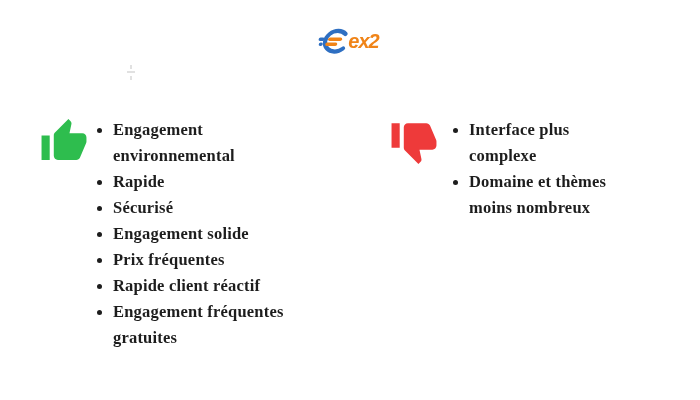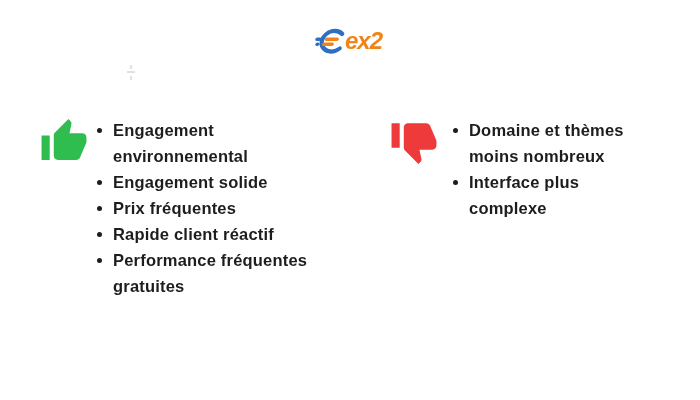--- a/index.html
+++ b/index.html
@@ -17,21 +17,21 @@
     position: absolute;
     top: 27px;
     left: 50%;
     transform: translateX(-50%);
     display: flex;
     align-items: center;
     gap: 1px;
   }
   .logo-e { transform: skewX(-10deg); }
   .logo-text {
-    font-size: 24px;
+    font-size: 20px;
     font-weight: bold;
     font-style: italic;
     letter-spacing: -1px;
     line-height: 1;
     padding-right: 4px;
   }
 
   
   .faint-mark {
     position: absolute;
@@ -49,20 +49,21 @@
   .faint-mark i:nth-child(1) { left: 4px; top: 1px;  width: 2px; height: 4px; }
   .faint-mark i:nth-child(2) { left: 1px; top: 7px;  width: 8px; height: 2px; }
   .faint-mark i:nth-child(3) { left: 4px; top: 12px; width: 2px; height: 4px; }
 
   
   .col {
     position: absolute;
     top: 117px;
     display: flex;
     align-items: flex-start;
+    font-family: Liberation Serif, serif;
   }
   .col-pros { left: 38px; }
   .col-cons { left: 388px; }
 
   .thumb { flex: 0 0 auto; }
   .col-pros .thumb { margin-right: 6px; }
   .col-cons .thumb { margin-right: 12px; }
 
   ul.points {
     list-style: none;
@@ -107,28 +108,30 @@
     <i></i>
     <i></i>
   </div>
 
 <section class="col col-pros">
   <svg class="thumb" width="52" height="49" viewBox="0 0 24 24" aria-hidden="true">
     <path d="M1 21h4V9H1v12zM23 10c0-1.1-.9-2-2-2h-6.31l.95-4.57.03-.32c0-.41-.17-.79-.44-1.06L14.17 1 7.59 7.59C7.22 7.95 7 8.45 7 9v10c0 1.1.9 2 2 2h9c.83 0 1.54-.5 1.84-1.22l3.02-7.05c.09-.23.14-.47.14-.73v-2z" fill="#2ebd4e"></path>
   </svg>
   <ul class="points">
     <li>Engagement environnemental</li>
+    <li>Rapide</li>
+    <li>Sécurisé</li>
     <li>Engagement solide</li>
     <li>Prix fréquentes</li>
     <li>Rapide client réactif</li>
-    <li>Performance fréquentes gratuites</li>
+    <li>Engagement fréquentes gratuites</li>
   </ul>
 </section>
 
 <section class="col col-cons">
   <svg class="thumb" width="52" height="49" viewBox="0 0 24 24" aria-hidden="true" style="transform: scaleY(-1);">
     <path d="M1 21h4V9H1v12zM23 10c0-1.1-.9-2-2-2h-6.31l.95-4.57.03-.32c0-.41-.17-.79-.44-1.06L14.17 1 7.59 7.59C7.22 7.95 7 8.45 7 9v10c0 1.1.9 2 2 2h9c.83 0 1.54-.5 1.84-1.22l3.02-7.05c.09-.23.14-.47.14-.73v-2z" fill="#ee3a3a"></path>
   </svg>
   <ul class="points">
+    <li>Interface plus complexe</li>
     <li>Domaine et thèmes moins nombreux</li>
-    <li>Interface plus complexe</li>
   </ul>
 </section>
 
 </body></html>

